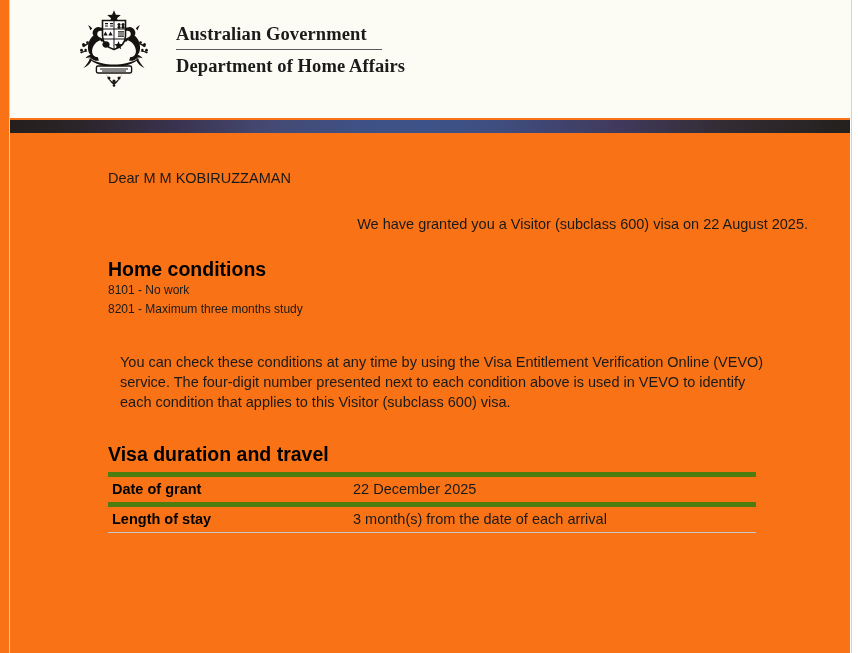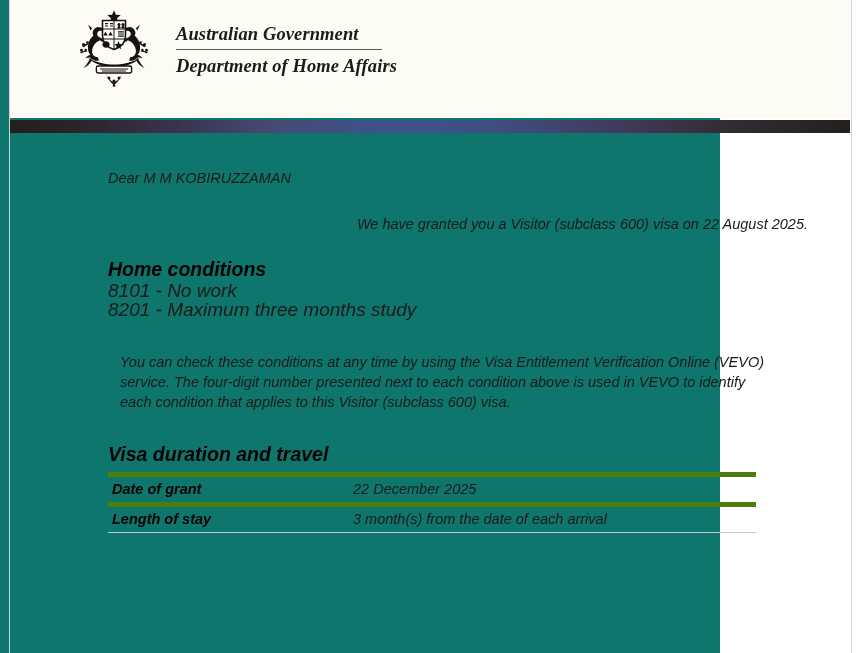--- a/index.html
+++ b/index.html
@@ -11,25 +11,24 @@
     width: 858px;
     height: 653px;
     overflow: hidden;
     font-family: "Liberation Sans", sans-serif;
     color: #000000;
   }
 
   
   #page {
     position: relative;
-    width: 720px;
+    width: 850px;
     height: 653px;
-    background: #0f766e;
+    background: #f97316;
     box-sizing: border-box;
-    font-style: italic;
   }
   #page-border-left {
     position: absolute;
     left: 9px; top: 0; width: 1px; height: 653px;
     background: #d3d3d3;
   }
   #page-border-right {
     position: absolute;
     left: 851px; top: 0; width: 1px; height: 653px;
     background: #d3d3d3;
@@ -161,21 +160,21 @@
     font-size: 19.5px;
     line-height: 24px;
     color: #000;
   }
   #conditions-heading { margin-top: 23px; }
   #duration-heading { margin-top: 30px; }
 
   .condition-line {
     font-family: "Liberation Sans Narrow", "Liberation Sans", sans-serif;
     font-stretch: condensed;
-    font-size: 19px;
+    font-size: 12px;
     line-height: 19px;
     color: #1a1a1a;
   }
 
   #explanation { margin: 0; padding-top: 21px; }
   #vevo { margin: 12px; padding-top: 21px; width: 648px; }
 
   
   #duration-table {
     margin-top: 6px;

